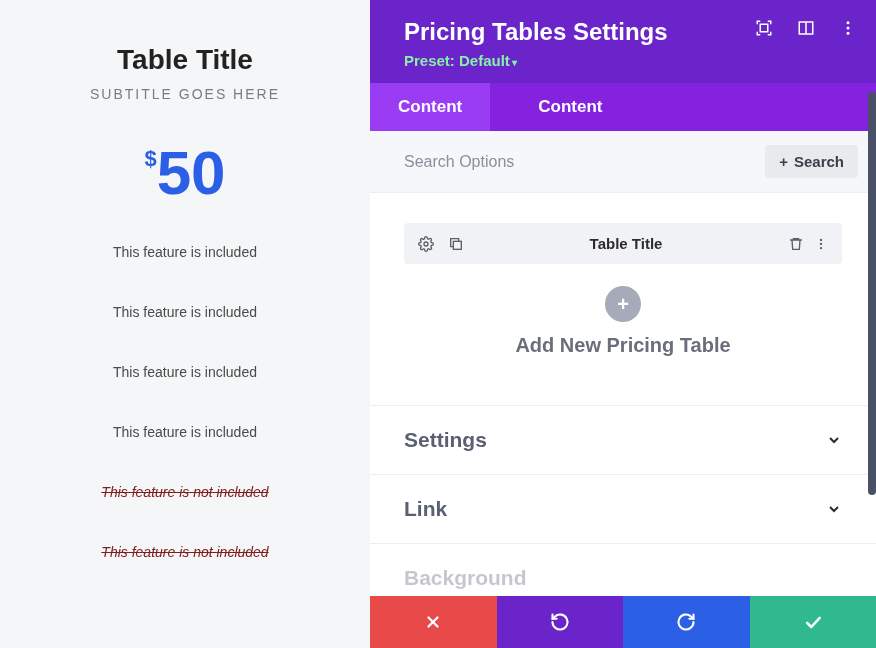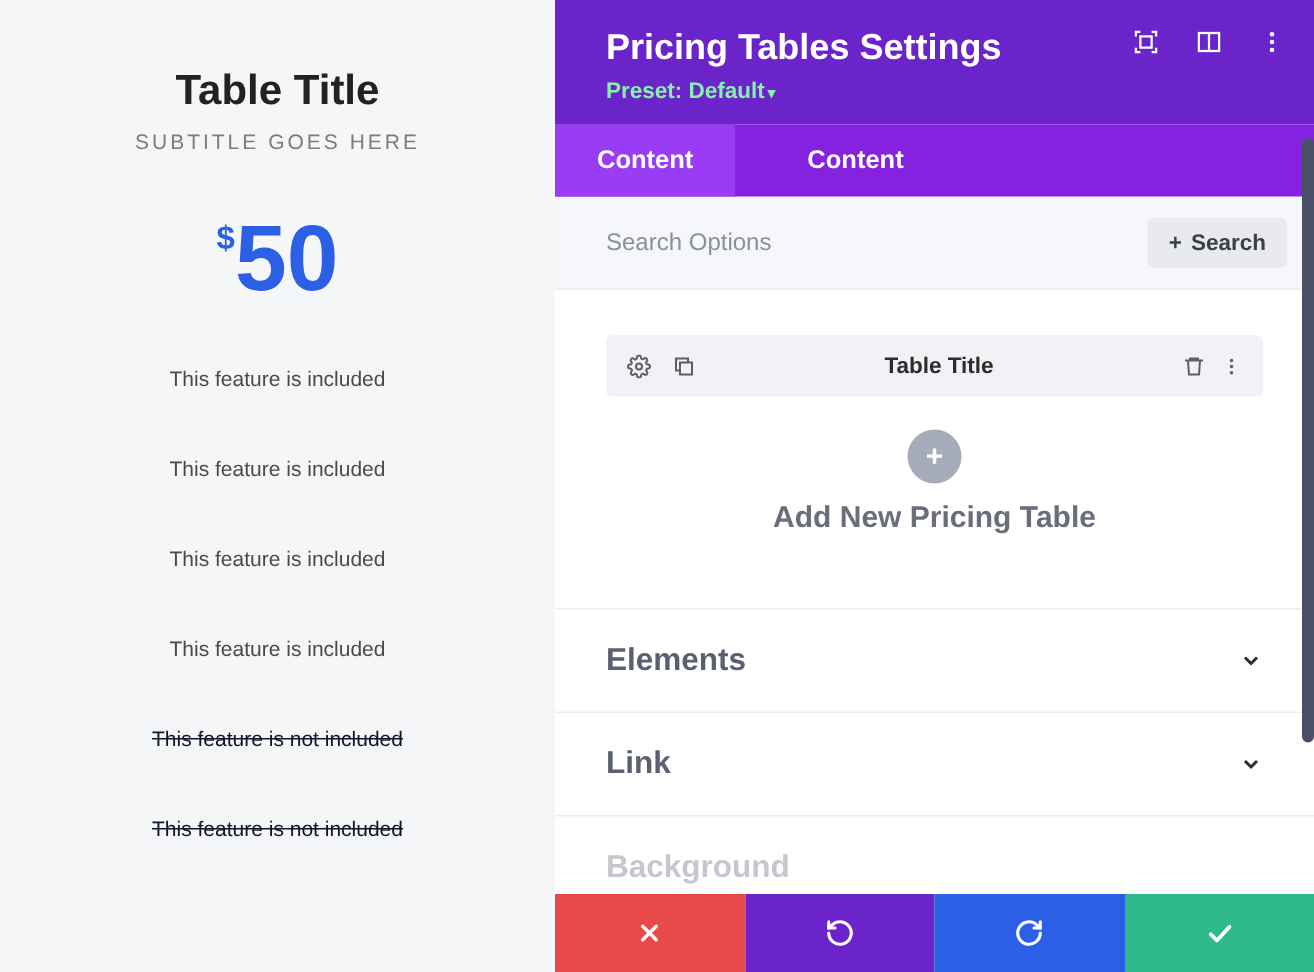--- a/index.html
+++ b/index.html
@@ -53,22 +53,23 @@
   .preview .features {
     margin-top: 40px;
   }
   .preview .feature {
     font-size: 14px;
     color: #4a4a4a;
     margin: 24px 0 44px 0;
     font-weight: 400;
   }
   .preview .feature.excluded {
-    color: #0f172a;
+    color: #7f1d1d;
     text-decoration: line-through;
+    font-style: italic;
   }
 
   
   .panel {
     flex: 1;
     display: flex;
     flex-direction: column;
     background: #fff;
     position: relative;
   }
@@ -370,21 +371,21 @@
       <div class="add-block">
         <div class="add-circle">
           <span>+</span>
         </div>
         <div class="add-label">Add New Pricing Table</div>
       </div>
     </div>
 
     <div class="accordion">
       <div class="acc-item">
-        <span class="acc-label">Elements</span>
+        <span class="acc-label">Settings</span>
         <span class="chev">
           <svg width="16" height="16" viewBox="0 0 24 24" fill="none" stroke="#2c2c2c" stroke-width="3">
               <polyline points="6 9 12 15 18 9"></polyline>
             </svg>
         </span>
       </div>
       <div class="acc-item">
         <span class="acc-label">Link</span>
         <span class="chev">
           <svg width="16" height="16" viewBox="0 0 24 24" fill="none" stroke="#2c2c2c" stroke-width="3">

